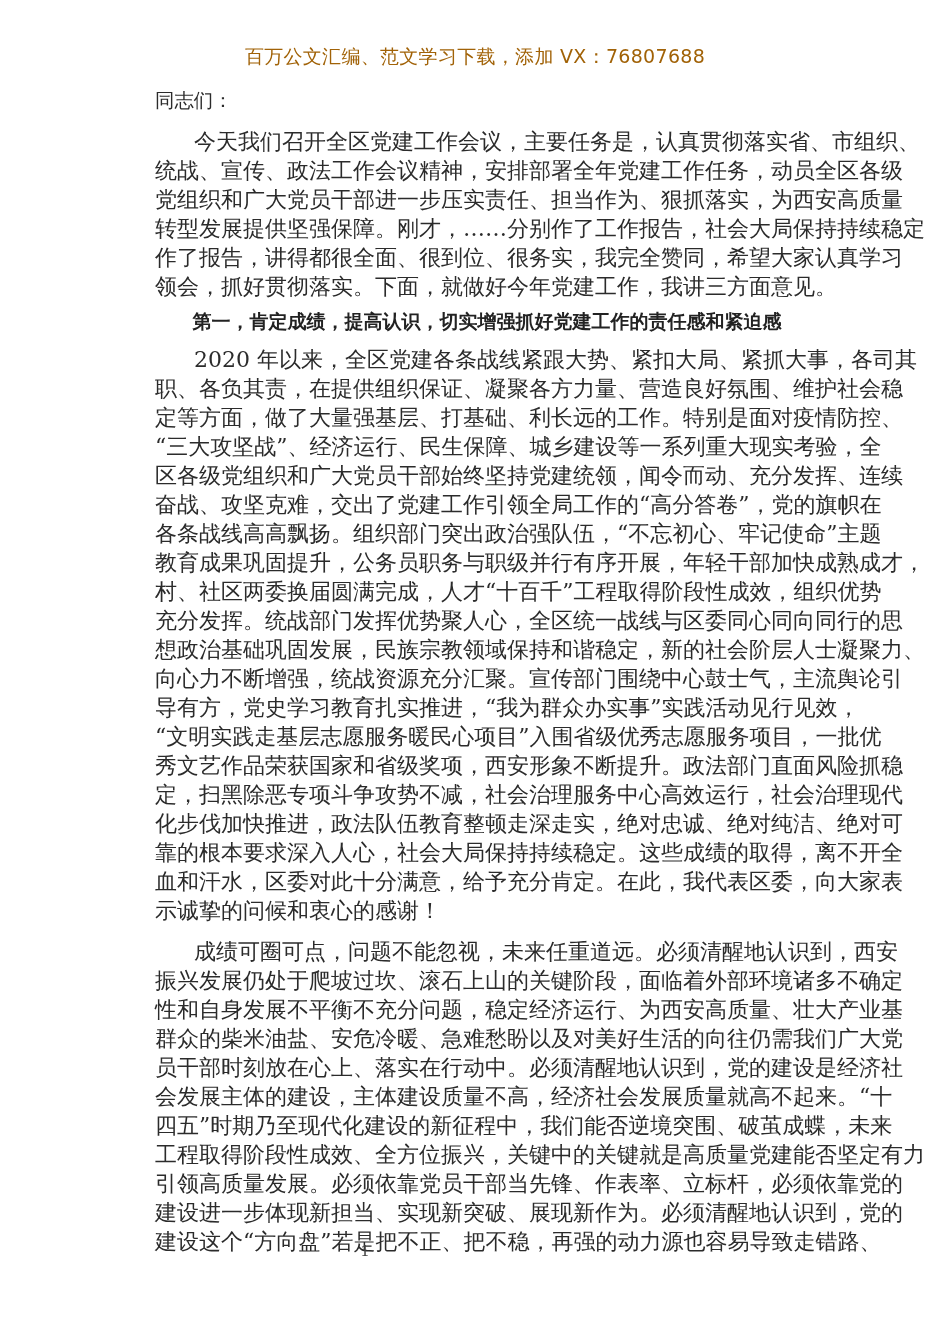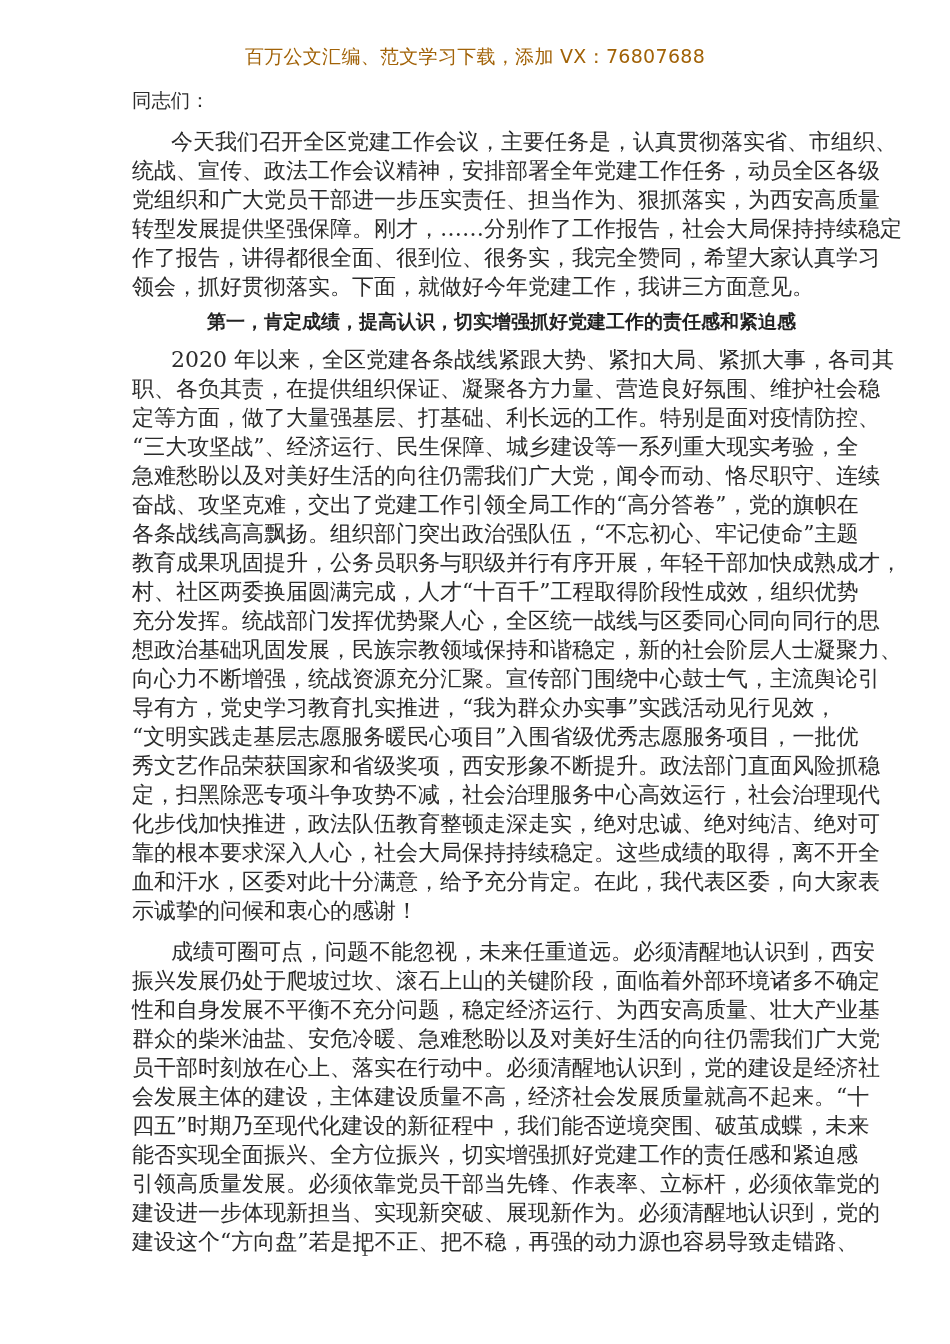--- a/index.html
+++ b/index.html
@@ -1,28 +1,28 @@
 <!DOCTYPE html>
 <html><head>
 <meta charset="utf-8">
 <style>
   html, body { margin:0; padding:0; background:#ffffff; }
   body { width:950px; height:1344px; position:relative; overflow:hidden;
          font-family:"DejaVu Serif","Liberation Serif",serif; color:#2b2b2b; }
   .banner { position:absolute; top:44px; left:0; width:950px; text-align:center;
             font-family:"DejaVu Sans","Liberation Sans",sans-serif; font-size:19px;
             color:#a16207; letter-spacing:0.3px; }
-  .content { position:absolute; left:132px; top:86px; width:664px; }
+  .content { position:absolute; left:155px; top:86px; width:664px; }
   .line { height:29px; line-height:29px; font-size:22px; white-space:nowrap;
           overflow:visible; text-align:justify; text-align-last:justify; letter-spacing:0px; }
   .line.last { text-align-last:left; }
   .line.indent { padding-left:39px; }
   .salute { height:29px; line-height:29px; font-size:19.4px; }
   .gap { height:12px; }
-  .heading { height:29px; line-height:29px; font-size:19px; font-weight:bold; text-align:right;
+  .heading { height:29px; line-height:29px; font-size:19px; font-weight:bold; text-align:center;
              color:#222; margin:6px 0 9px 0; }
   .pagenum { position:absolute; top:1242px; left:0; width:730px; text-align:center;
              font-size:15px; color:#444; }
 </style>
 </head>
 <body>
 
 <div class="banner">百万公文汇编、范文学习下载，添加 VX：76807688</div>
 
 <div class="content">
@@ -38,21 +38,21 @@
     <div class="line last">领会，抓好贯彻落实。下面，就做好今年党建工作，我讲三方面意见。</div>
   </div>
 
   <div class="heading">第一，肯定成绩，提高认识，切实增强抓好党建工作的责任感和紧迫感</div>
 
   <div>
     <div class="line indent">2020 年以来，全区党建各条战线紧跟大势、紧扣大局、紧抓大事，各司其</div>
     <div class="line">职、各负其责，在提供组织保证、凝聚各方力量、营造良好氛围、维护社会稳</div>
     <div class="line">定等方面，做了大量强基层、打基础、利长远的工作。特别是面对疫情防控、</div>
     <div class="line">“三大攻坚战”、经济运行、民生保障、城乡建设等一系列重大现实考验，全</div>
-    <div class="line">急难愁盼以及对美好生活的向往仍需我们广大党，闻令而动、恪尽职守、连续</div>
+    <div class="line">区各级党组织和广大党员干部始终坚持党建统领，闻令而动、充分发挥、连续</div>
     <div class="line">奋战、攻坚克难，交出了党建工作引领全局工作的“高分答卷”，党的旗帜在</div>
     <div class="line">各条战线高高飘扬。组织部门突出政治强队伍，“不忘初心、牢记使命”主题</div>
     <div class="line">教育成果巩固提升，公务员职务与职级并行有序开展，年轻干部加快成熟成才，</div>
     <div class="line">村、社区两委换届圆满完成，人才“十百千”工程取得阶段性成效，组织优势</div>
     <div class="line">充分发挥。统战部门发挥优势聚人心，全区统一战线与区委同心同向同行的思</div>
     <div class="line">想政治基础巩固发展，民族宗教领域保持和谐稳定，新的社会阶层人士凝聚力、</div>
     <div class="line">向心力不断增强，统战资源充分汇聚。宣传部门围绕中心鼓士气，主流舆论引</div>
     <div class="line">导有方，党史学习教育扎实推进，“我为群众办实事”实践活动见行见效，</div>
     <div class="line">“文明实践走基层志愿服务暖民心项目”入围省级优秀志愿服务项目，一批优</div>
     <div class="line">秀文艺作品荣获国家和省级奖项，西安形象不断提升。政法部门直面风险抓稳</div>
@@ -66,20 +66,20 @@
   <div class="gap"></div>
 
   <div>
     <div class="line indent">成绩可圈可点，问题不能忽视，未来任重道远。必须清醒地认识到，西安</div>
     <div class="line">振兴发展仍处于爬坡过坎、滚石上山的关键阶段，面临着外部环境诸多不确定</div>
     <div class="line">性和自身发展不平衡不充分问题，稳定经济运行、为西安高质量、壮大产业基</div>
     <div class="line">群众的柴米油盐、安危冷暖、急难愁盼以及对美好生活的向往仍需我们广大党</div>
     <div class="line">员干部时刻放在心上、落实在行动中。必须清醒地认识到，党的建设是经济社</div>
     <div class="line">会发展主体的建设，主体建设质量不高，经济社会发展质量就高不起来。“十</div>
     <div class="line">四五”时期乃至现代化建设的新征程中，我们能否逆境突围、破茧成蝶，未来</div>
-    <div class="line">能否实现全面振兴、全方位振兴，切实增强抓好党建工作的责任感和紧迫感</div>
+    <div class="line">工程取得阶段性成效、全方位振兴，关键中的关键就是高质量党建能否坚定有力</div>
     <div class="line">引领高质量发展。必须依靠党员干部当先锋、作表率、立标杆，必须依靠党的</div>
     <div class="line">建设进一步体现新担当、实现新突破、展现新作为。必须清醒地认识到，党的</div>
     <div class="line">建设这个“方向盘”若是把不正、把不稳，再强的动力源也容易导致走错路、</div>
   </div>
 </div>
 
 <div class="pagenum">1</div>
 
 </body></html>

